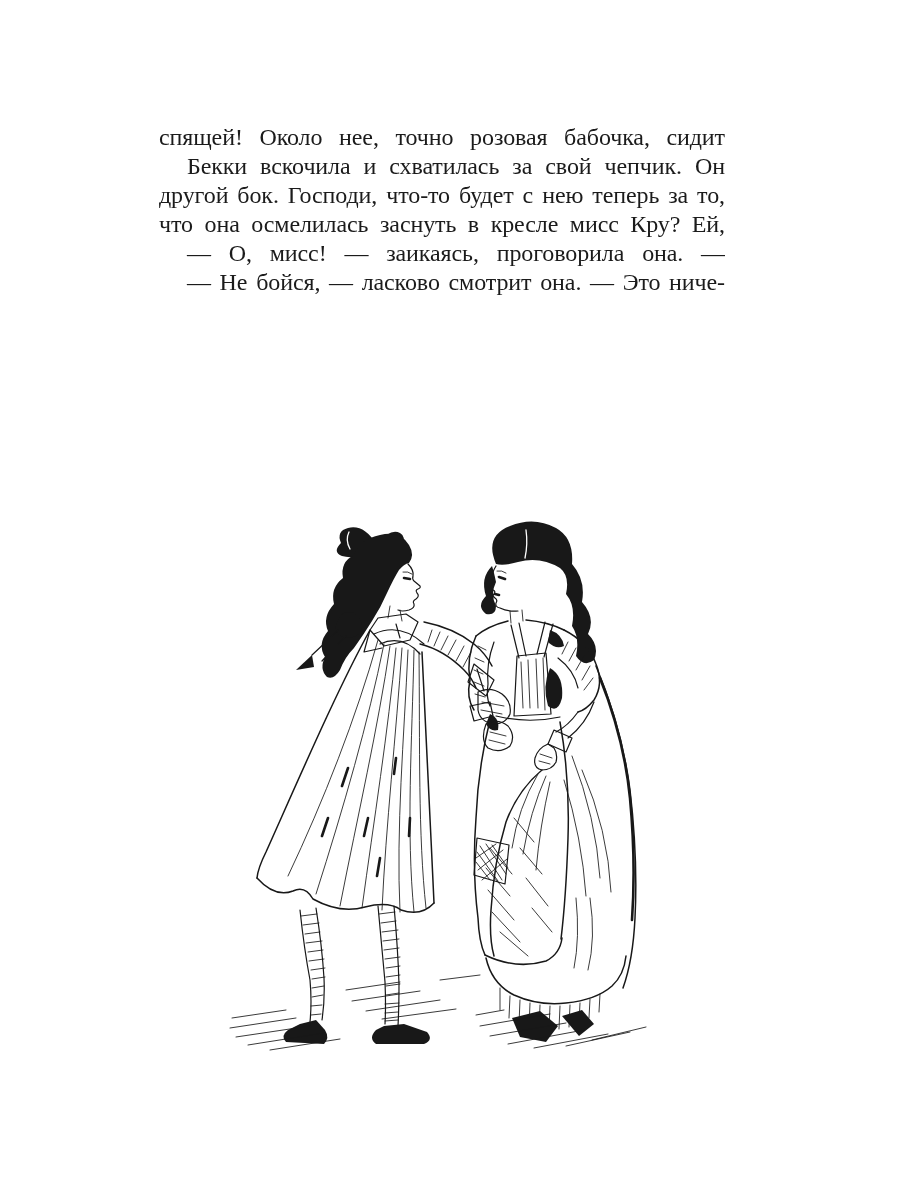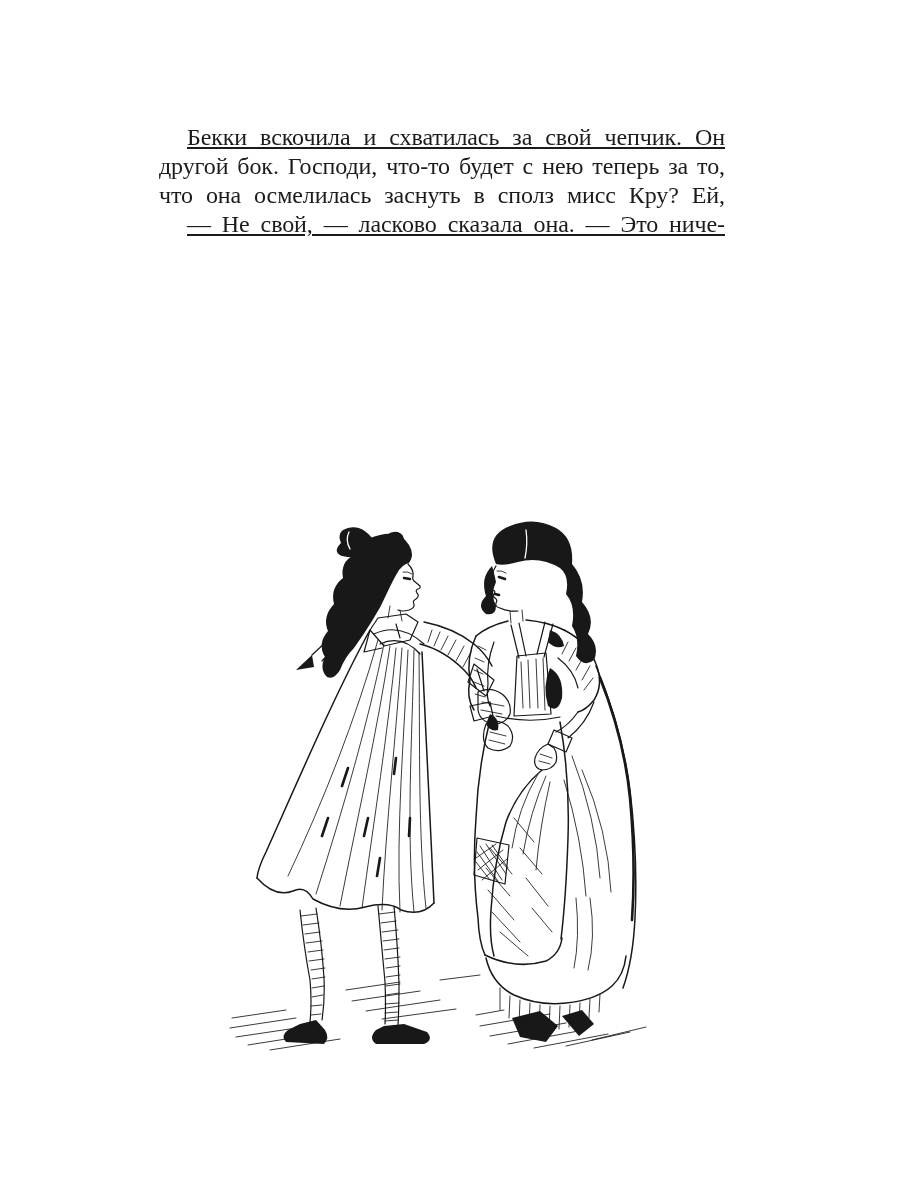--- a/index.html
+++ b/index.html
@@ -6,44 +6,46 @@
   .canvas{
     position:relative;width:900px;height:1200px;background:#ffffff;overflow:hidden;
   }
   .text-block{
     position:absolute;left:159px;top:123px;width:566px;
     font-family:"Liberation Serif","DejaVu Serif",serif;
     font-size:24px;line-height:29px;letter-spacing:-0.1px;
     color:#1b1b1b;
   }
   .line{height:29px;overflow:hidden;}
-  .line.ind{padding-left:28px;text-decoration:underline;}
+  .line.ind{padding-left:28px;}
   .line.j{text-align:justify;}
   .line.j::after{content:"";display:inline-block;width:100%;height:0;}
   .illo{
     position:absolute;left:228px;top:518px;width:434px;height:548px;
   }
   .illo svg{display:block;width:100%;height:100%;}
   .ink *{stroke:#181818;stroke-width:1.5;fill:none;stroke-linecap:round;stroke-linejoin:round;}
   .ink .fillk{fill:#181818;stroke:none;}
   .ink .thin{stroke-width:0.85;}
   .ink .med{stroke-width:1.2;}
   .ink .thick{stroke-width:2.6;}
   .ink .wline{stroke:#ffffff;stroke-width:1.3;}
 </style>
 </head>
 <body>
 
 <div class="canvas">
 
   <div class="text-block">
+    <div class="line j">спящей! Около нее, точно розовая бабочка, сидит</div>
     <div class="line ind j">Бекки вскочила и схватилась за свой чепчик. Он</div>
     <div class="line j">другой бок. Господи, что-то будет с нею теперь за то,</div>
-    <div class="line j">что она осмелилась заснуть в сполз мисс Кру? Ей,</div>
-    <div class="line ind j">— Не свой, — ласково сказала она. — Это ниче-</div>
+    <div class="line j">что она осмелилась заснуть в кресле мисс Кру? Ей,</div>
+    <div class="line ind j">— О,  мисс!  —  заикаясь,  проговорила  она.  —</div>
+    <div class="line ind j">— Не бойся, — ласково смотрит она. — Это ниче-</div>
   </div>
 
   <div class="illo">
     <svg viewBox="0 0 434 548" xmlns="http://www.w3.org/2000/svg" class="ink" role="img">
 
       <g>
 
         <g>
           <path class="fillk" d="M148,26 Q136,6 120,10 Q108,13 113,25 Q104,34 114,38 Q124,41 140,36 Z"></path>
           <path class="fillk" d="M150,26 Q162,10 172,15 Q179,19 173,27 Q178,33 168,37 Q158,39 150,34 Z"></path>

